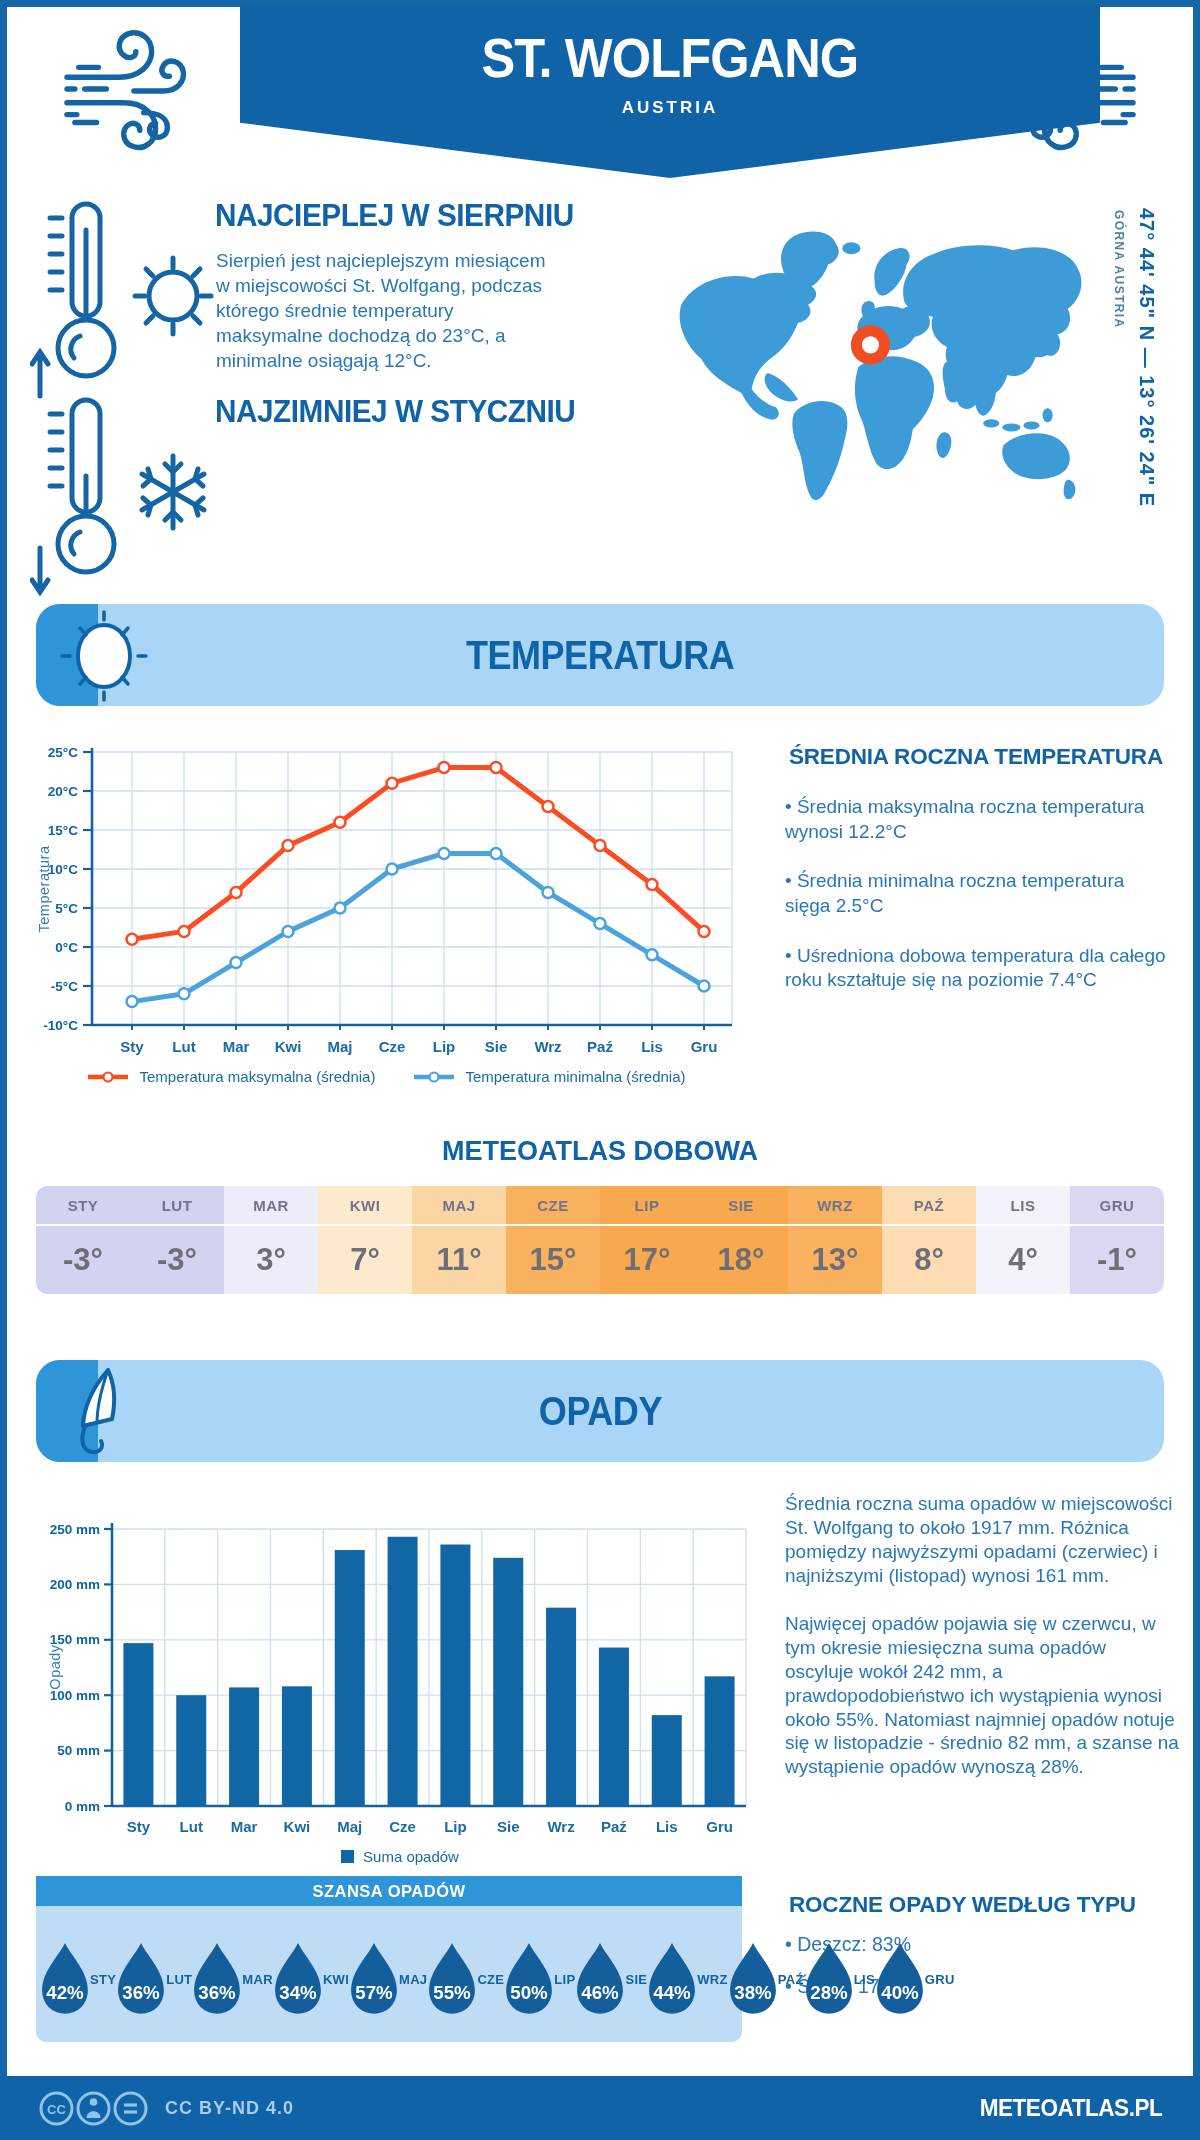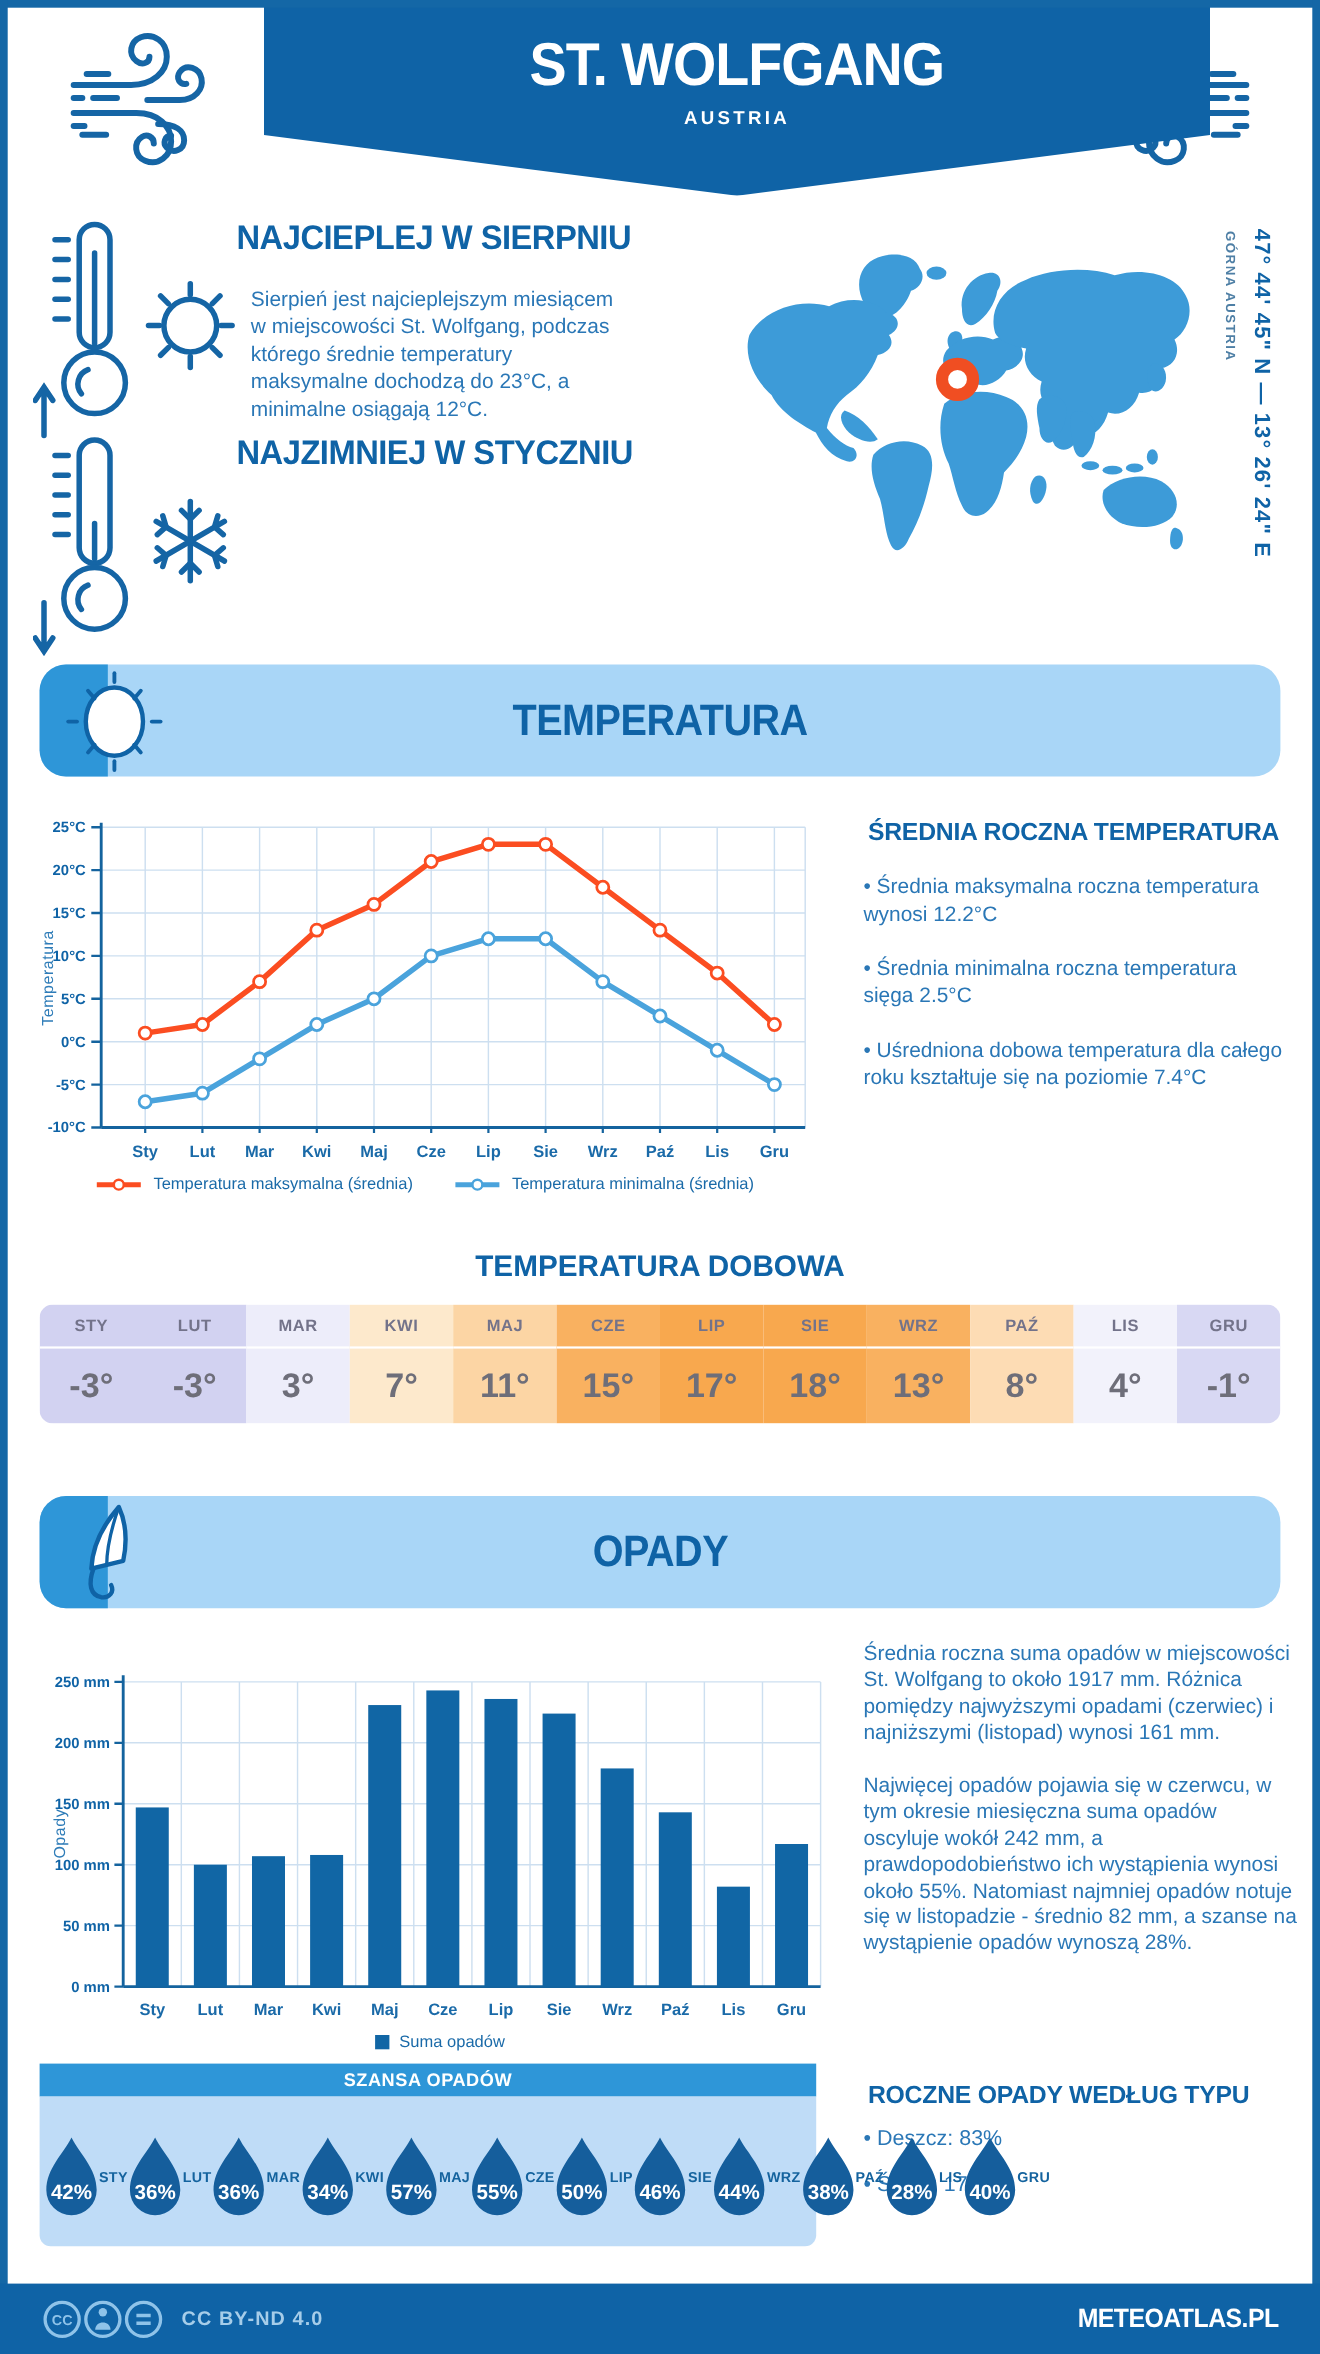--- a/index.html
+++ b/index.html
@@ -14,21 +14,21 @@
   .page-subtitle{margin-top:8px;color:#fff;font-size:17px;font-weight:700;letter-spacing:3px;}
   .wind{position:absolute;top:26px;width:158px;height:128px;}
   .wind path{fill:none;stroke:#1565a5;stroke-width:5.5;stroke-linecap:round;}
   .wind-left{left:50px;}
   .wind-right{left:992px;transform:scaleX(-1);}
 
   
   .fact-icon{position:absolute;left:30px;width:190px;height:212px;}
   .fact-icon path,.fact-icon circle,.fact-icon line,.fact-icon rect{fill:none;stroke:#1565a5;stroke-width:5;stroke-linecap:round;}
   .fact-h{position:absolute;left:215px;margin:0;color:#0f63a6;font-size:31px;font-weight:700;letter-spacing:-.5px;transform:scaleX(.96);transform-origin:left;white-space:nowrap;}
-  .fact-p{position:absolute;left:216px;margin:12px;width:332px;color:#2a77b6;font-size:19px;line-height:1.32;}
+  .fact-p{position:absolute;left:216px;margin:0;width:332px;color:#2a77b6;font-size:19px;line-height:1.32;}
 
   
   .map-wrap{position:absolute;left:656px;top:206px;width:440px;height:312px;}
   .map-wrap path,.map-wrap ellipse{fill:#3d9bd8;stroke:none;}
   .loc-marker{fill:#fff;stroke:#f04e22;stroke-width:11;}
   .coords{position:absolute;right:42px;top:208px;display:flex;gap:9px;align-items:flex-start;}
   .coords span{writing-mode:vertical-rl;text-orientation:mixed;display:block;}
   .coord-text{color:#0f63a6;font-size:20px;font-weight:700;letter-spacing:1px;}
   .region-text{color:#4e7fa5;font-size:12px;font-weight:600;letter-spacing:1.4px;margin-top:2px;}
 
@@ -326,21 +326,21 @@
       </div>
     </div>
 
   <div class="annual">
     <h3 class="col-h">ŚREDNIA ROCZNA TEMPERATURA</h3>
     <p>• Średnia maksymalna roczna temperatura wynosi 12.2°C</p>
     <p>• Średnia minimalna roczna temperatura sięga 2.5°C</p>
     <p>• Uśredniona dobowa temperatura dla całego roku kształtuje się na poziomie 7.4°C</p>
   </div>
 
-  <h3 class="daily-title">TEMPERATURA DOBOWA</h3>
+  <h3 class="daily-title">METEOATLAS DOBOWA</h3>
   <div class="month-table" id="month-table">
     <div class="mcol" style="background: rgb(210, 210, 241);">
       <div class="mhead">STY</div>
       <div class="mval">-3°</div>
     </div>
 
     <div class="mcol" style="background: rgb(210, 210, 241);">
       <div class="mhead">LUT</div>
       <div class="mval">-3°</div>
     </div>

